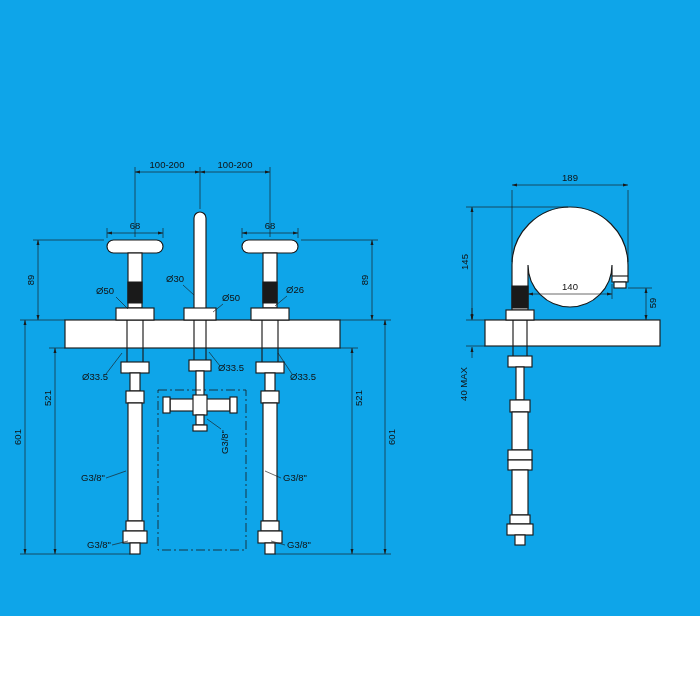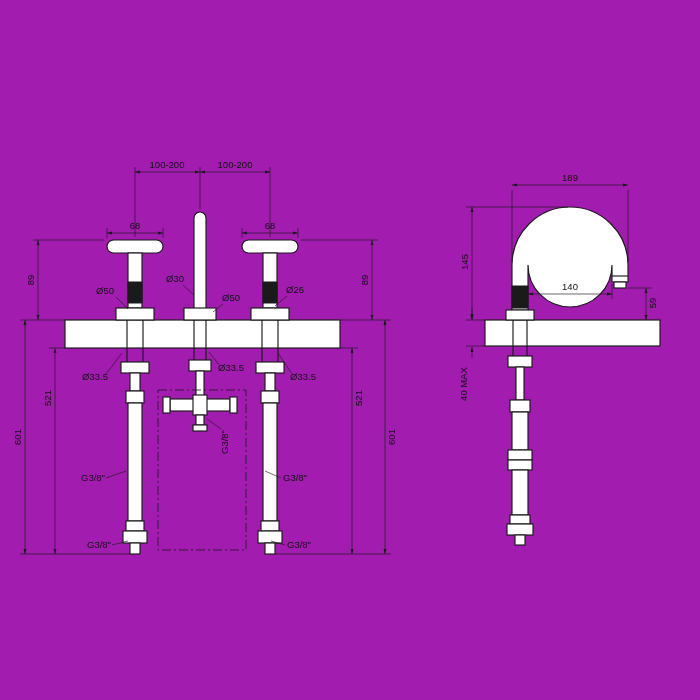--- a/index.html
+++ b/index.html
@@ -1,16 +1,16 @@
 <!DOCTYPE html>
 <html><head>
 <meta charset="utf-8">
 <style>
   html,body{margin:0;padding:0;background:#fff;}
-  .canvas{width:700px;height:700px;background:#a21caf;position:relative;overflow:hidden;}
+  .canvas{width:700px;height:616px;background:#0ea5e9;position:relative;overflow:hidden;}
   svg{display:block;}
   svg text{
     font-family:"Liberation Sans","DejaVu Sans",sans-serif;
     font-size:9.5px;
     fill:#111;
     stroke:none;
   }
   .obj{stroke:#1a1a1a;stroke-width:1.15;fill:none;}
   .objw{stroke:#1a1a1a;stroke-width:1.15;fill:#ffffff;}
   .blk{stroke:#1a1a1a;stroke-width:1;fill:#1a1a1a;}

